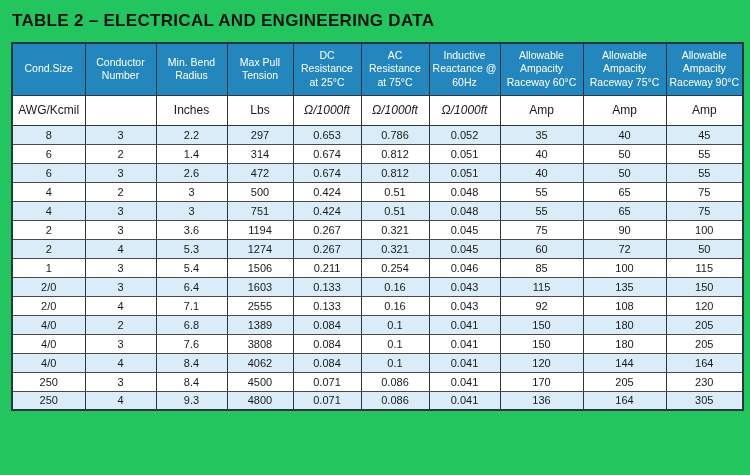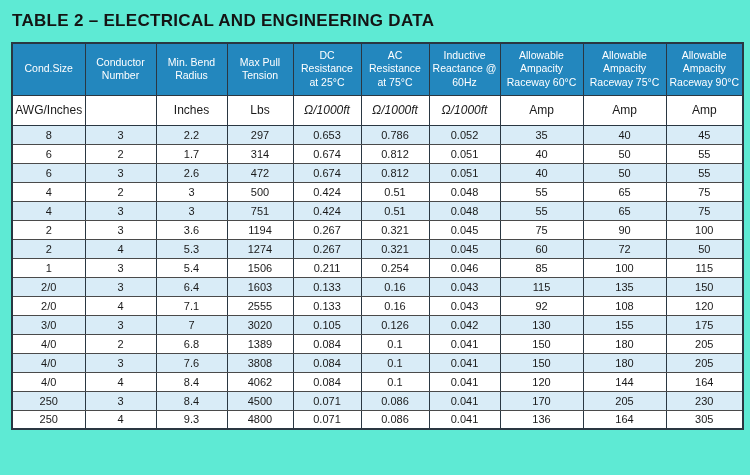--- a/index.html
+++ b/index.html
@@ -14,21 +14,21 @@
   * { box-sizing: border-box; }
   html, body {
     margin: 0;
     padding: 0;
     background: #FFFFFF;
     font-family: "Liberation Sans", "DejaVu Sans", sans-serif;
   }
   .page {
     width: 750px;
     height: 475px;
-    background: #5eead4;
+    background: #22c55e;
     padding: 8px 4px 0 11px;
     overflow: hidden;
   }
   .title {
     font-size: 17px;
     font-weight: bold;
     color: var(--title-text);
     letter-spacing: 0.3px;
     margin: 3px 0 11px 1px;
   }
@@ -102,21 +102,21 @@
         <th>DC Resistance at 25°C</th>
         <th>AC Resistance at 75°C</th>
         <th>Inductive Reactance @ 60Hz</th>
         <th>Allowable Ampacity Raceway 60°C</th>
         <th>Allowable Ampacity Raceway 75°C</th>
         <th>Allowable Ampacity Raceway 90°C</th>
       </tr>
     </thead>
     <tbody>
       <tr class="units-row">
-        <td>AWG/Inches</td>
+        <td>AWG/Kcmil</td>
         <td></td>
         <td>Inches</td>
         <td>Lbs</td>
         <td class="u-italic">Ω/1000ft</td>
         <td class="u-italic">Ω/1000ft</td>
         <td class="u-italic">Ω/1000ft</td>
         <td>Amp</td>
         <td>Amp</td>
         <td>Amp</td>
       </tr>
@@ -130,21 +130,21 @@
           <td>0.653</td>
           <td>0.786</td>
           <td>0.052</td>
           <td>35</td>
           <td>40</td>
           <td>45</td>
         </tr>
         <tr>
           <td>6</td>
           <td>2</td>
-          <td>1.7</td>
+          <td>1.4</td>
           <td>314</td>
           <td>0.674</td>
           <td>0.812</td>
           <td>0.051</td>
           <td>40</td>
           <td>50</td>
           <td>55</td>
         </tr>
         <tr>
           <td>6</td>
@@ -236,32 +236,20 @@
           <td>7.1</td>
           <td>2555</td>
           <td>0.133</td>
           <td>0.16</td>
           <td>0.043</td>
           <td>92</td>
           <td>108</td>
           <td>120</td>
         </tr>
         <tr>
-          <td>3/0</td>
-          <td>3</td>
-          <td>7</td>
-          <td>3020</td>
-          <td>0.105</td>
-          <td>0.126</td>
-          <td>0.042</td>
-          <td>130</td>
-          <td>155</td>
-          <td>175</td>
-        </tr>
-        <tr>
           <td>4/0</td>
           <td>2</td>
           <td>6.8</td>
           <td>1389</td>
           <td>0.084</td>
           <td>0.1</td>
           <td>0.041</td>
           <td>150</td>
           <td>180</td>
           <td>205</td>

